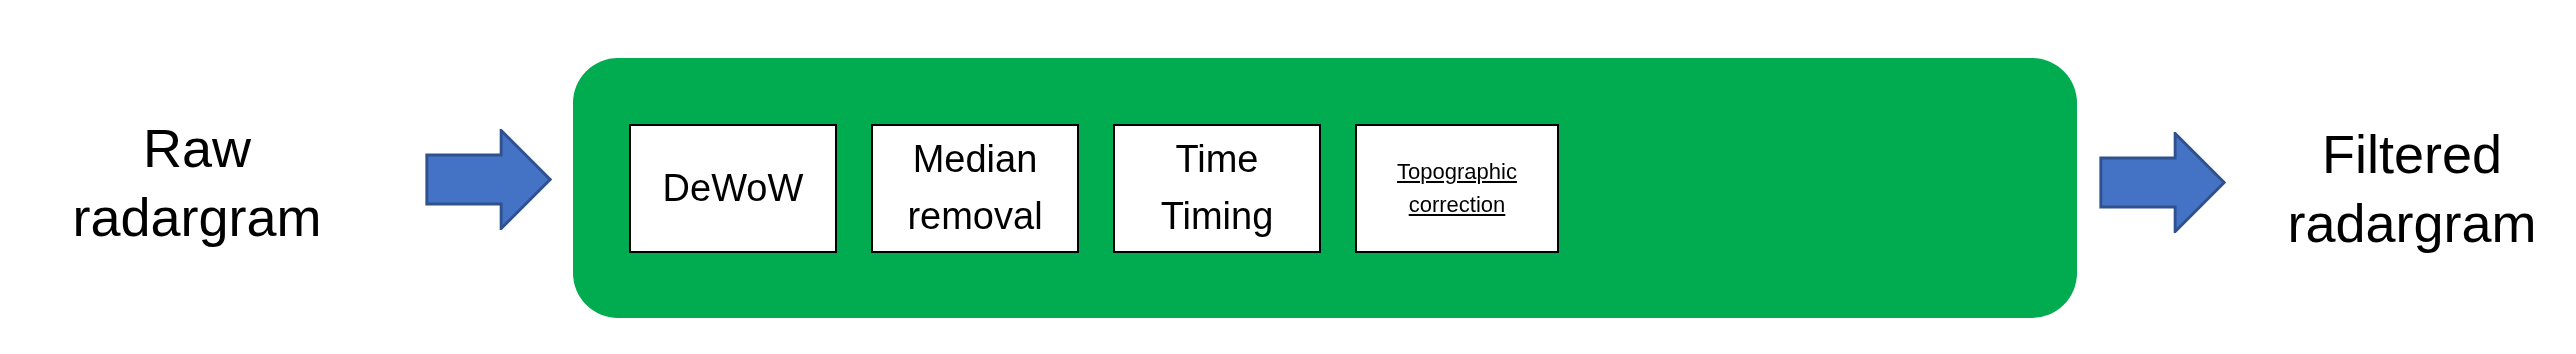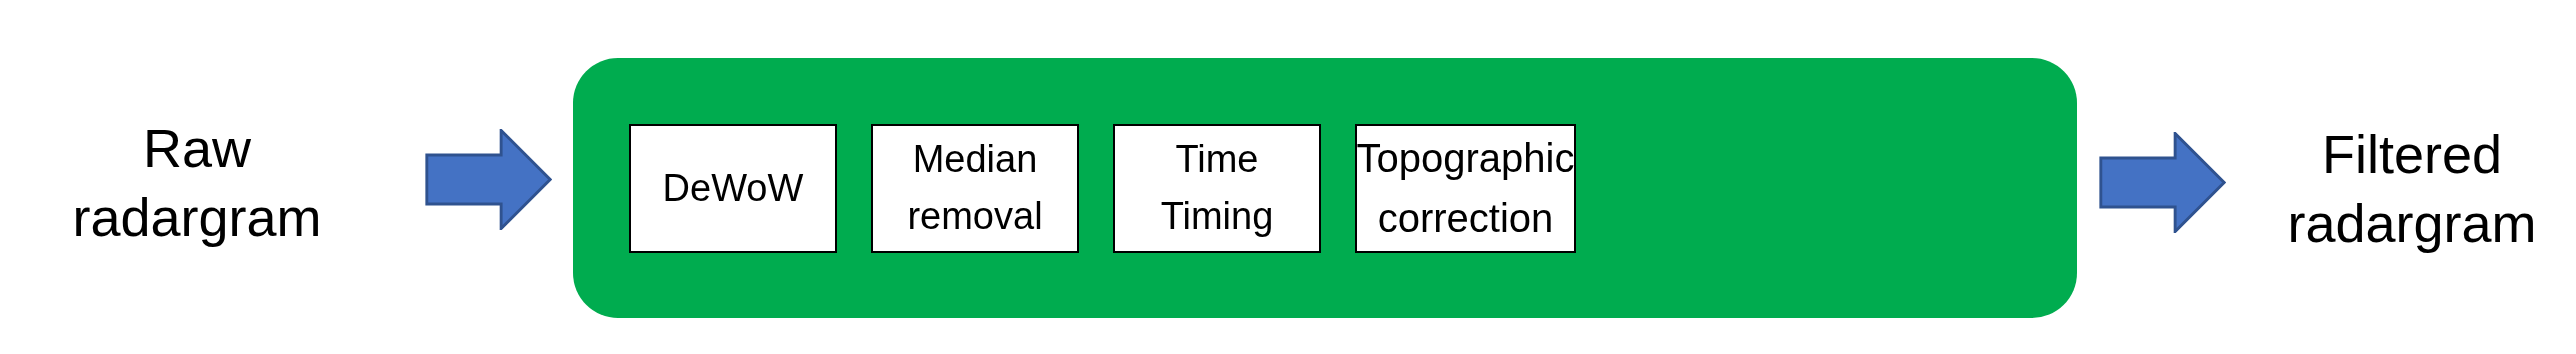--- a/index.html
+++ b/index.html
@@ -73,22 +73,23 @@
     align-items: center;
     justify-content: center;
     text-align: center;
     white-space: pre-line;
     color: var(--text, #000000);
     font-size: 38px;
     line-height: 1.5;
     flex: 0 0 auto;
   }
   .step-box.wide {
-    width: 221px;
-    font-size: 40px;
+    width: 204px;
+    font-size: 22px;
+    text-decoration: underline;
   }
 </style>
 </head>
 <body>
 
 <div class="canvas">
 
   <div class="side-label input">Raw
 radargram</div>
 

